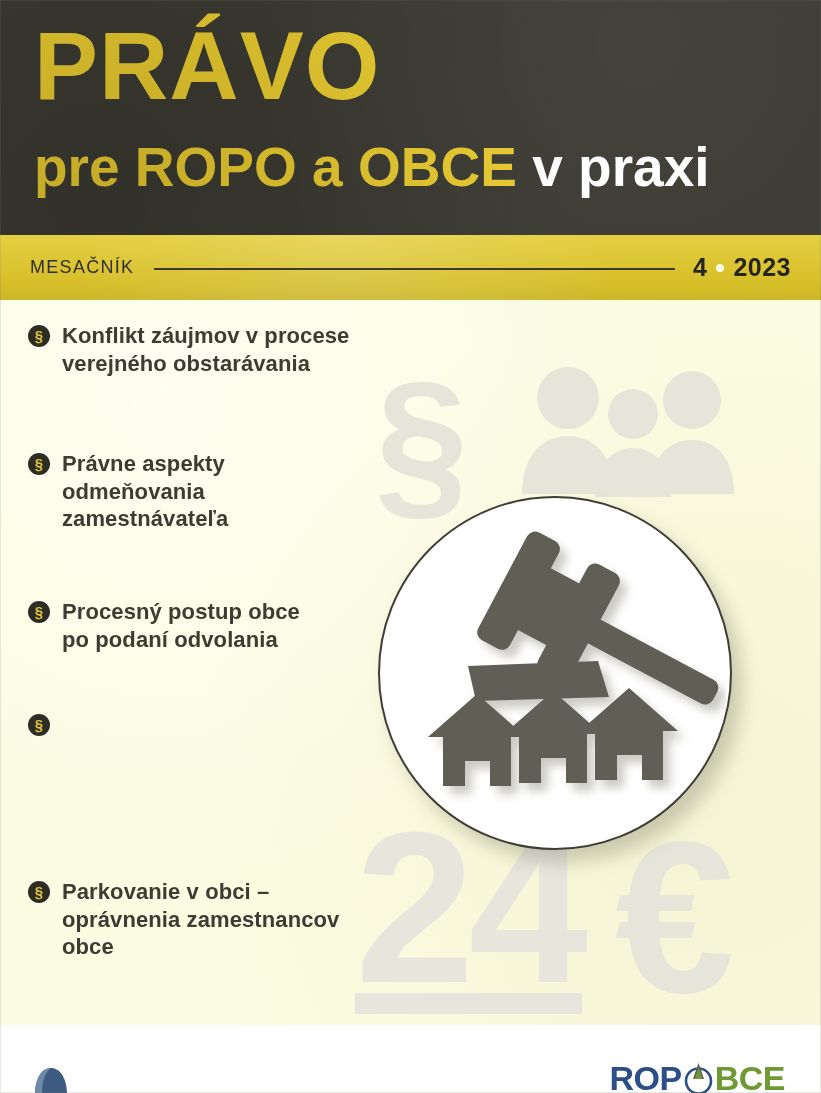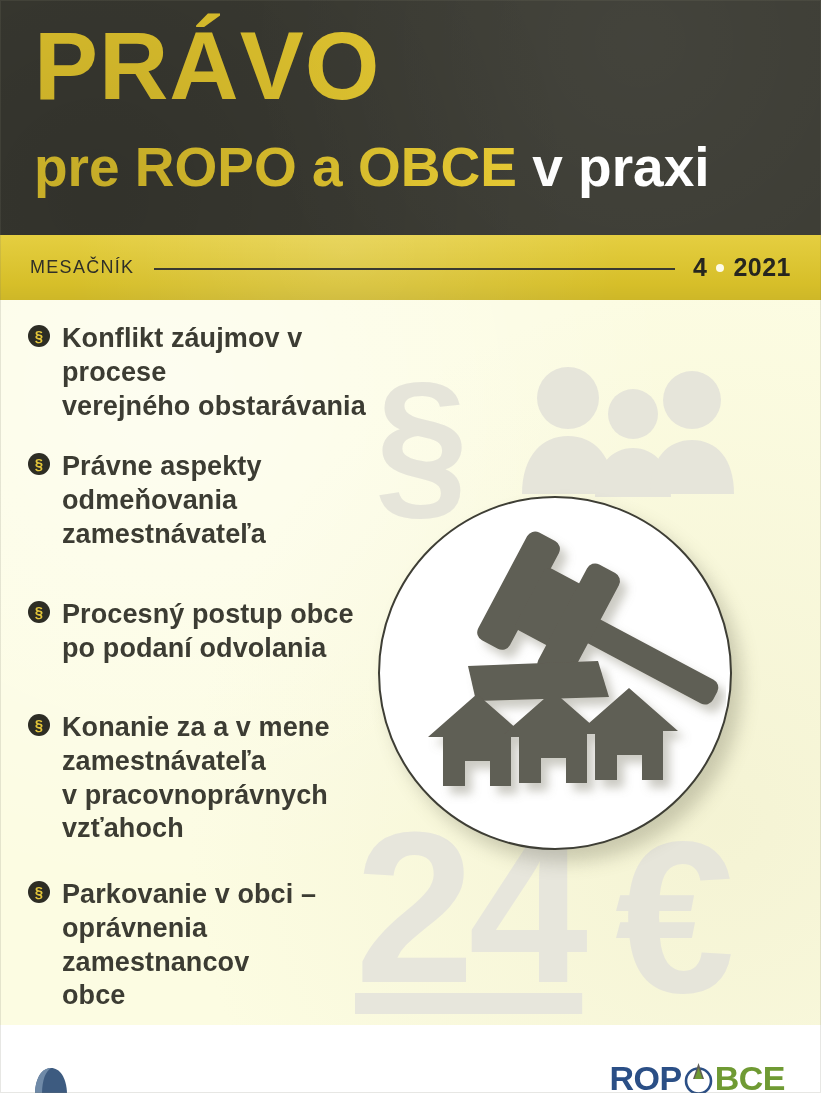--- a/index.html
+++ b/index.html
@@ -195,21 +195,21 @@
     background: #2d2d24;
     color: #e3c53a;
     font-size: 15px;
     font-weight: 700;
     line-height: 22px;
     text-align: center;
     margin-top: 3px;
     box-shadow: 0 0 0 1px rgba(255,255,255,0.18);
   }
   .article-title {
-    font-size: 27px;
+    font-size: 22px;
     line-height: 1.25;
     font-weight: 700;
     color: #3c3c33;
     letter-spacing: 0.1px;
     white-space: pre-line;
   }
 
   
   .circle-badge {
     position: absolute;
@@ -273,21 +273,21 @@
     <div class="title-sub"><span>pre ROPO a OBCE</span> <span class="white">v praxi</span></div>
   </div>
 
   <div class="band">
     <div class="band-inner">
       <span class="band-label">MESAČNÍK</span>
       <span class="band-rule"></span>
       <span class="band-issue">
         <span>4</span>
         <span class="issue-dot"></span>
-        <span>2021</span>
+        <span>2023</span>
       </span>
     </div>
   </div>
 
   <div class="body-area">
     <div class="paper-grain"></div>
 
     <div class="wm wm-para">§</div>
     <div class="wm wm-24">24</div>
     <div class="wm wm-euro">€</div>
@@ -353,24 +353,20 @@
       </div>
 
       <div class="article-item" style="top:276px;left:0;">
         <span class="para-badge">§</span>
         <span class="article-title">Procesný postup obce
 po podaní odvolania</span>
       </div>
 
       <div class="article-item" style="top:389px;left:0;">
         <span class="para-badge">§</span>
-        <span class="article-title">Konanie za a v mene
-zamestnávateľa
-v pracovnoprávnych
-vzťahoch</span>
       </div>
 
       <div class="article-item" style="top:556px;left:0;">
         <span class="para-badge">§</span>
         <span class="article-title">Parkovanie v obci –
 oprávnenia zamestnancov
 obce</span>
       </div>
 
     </div>

